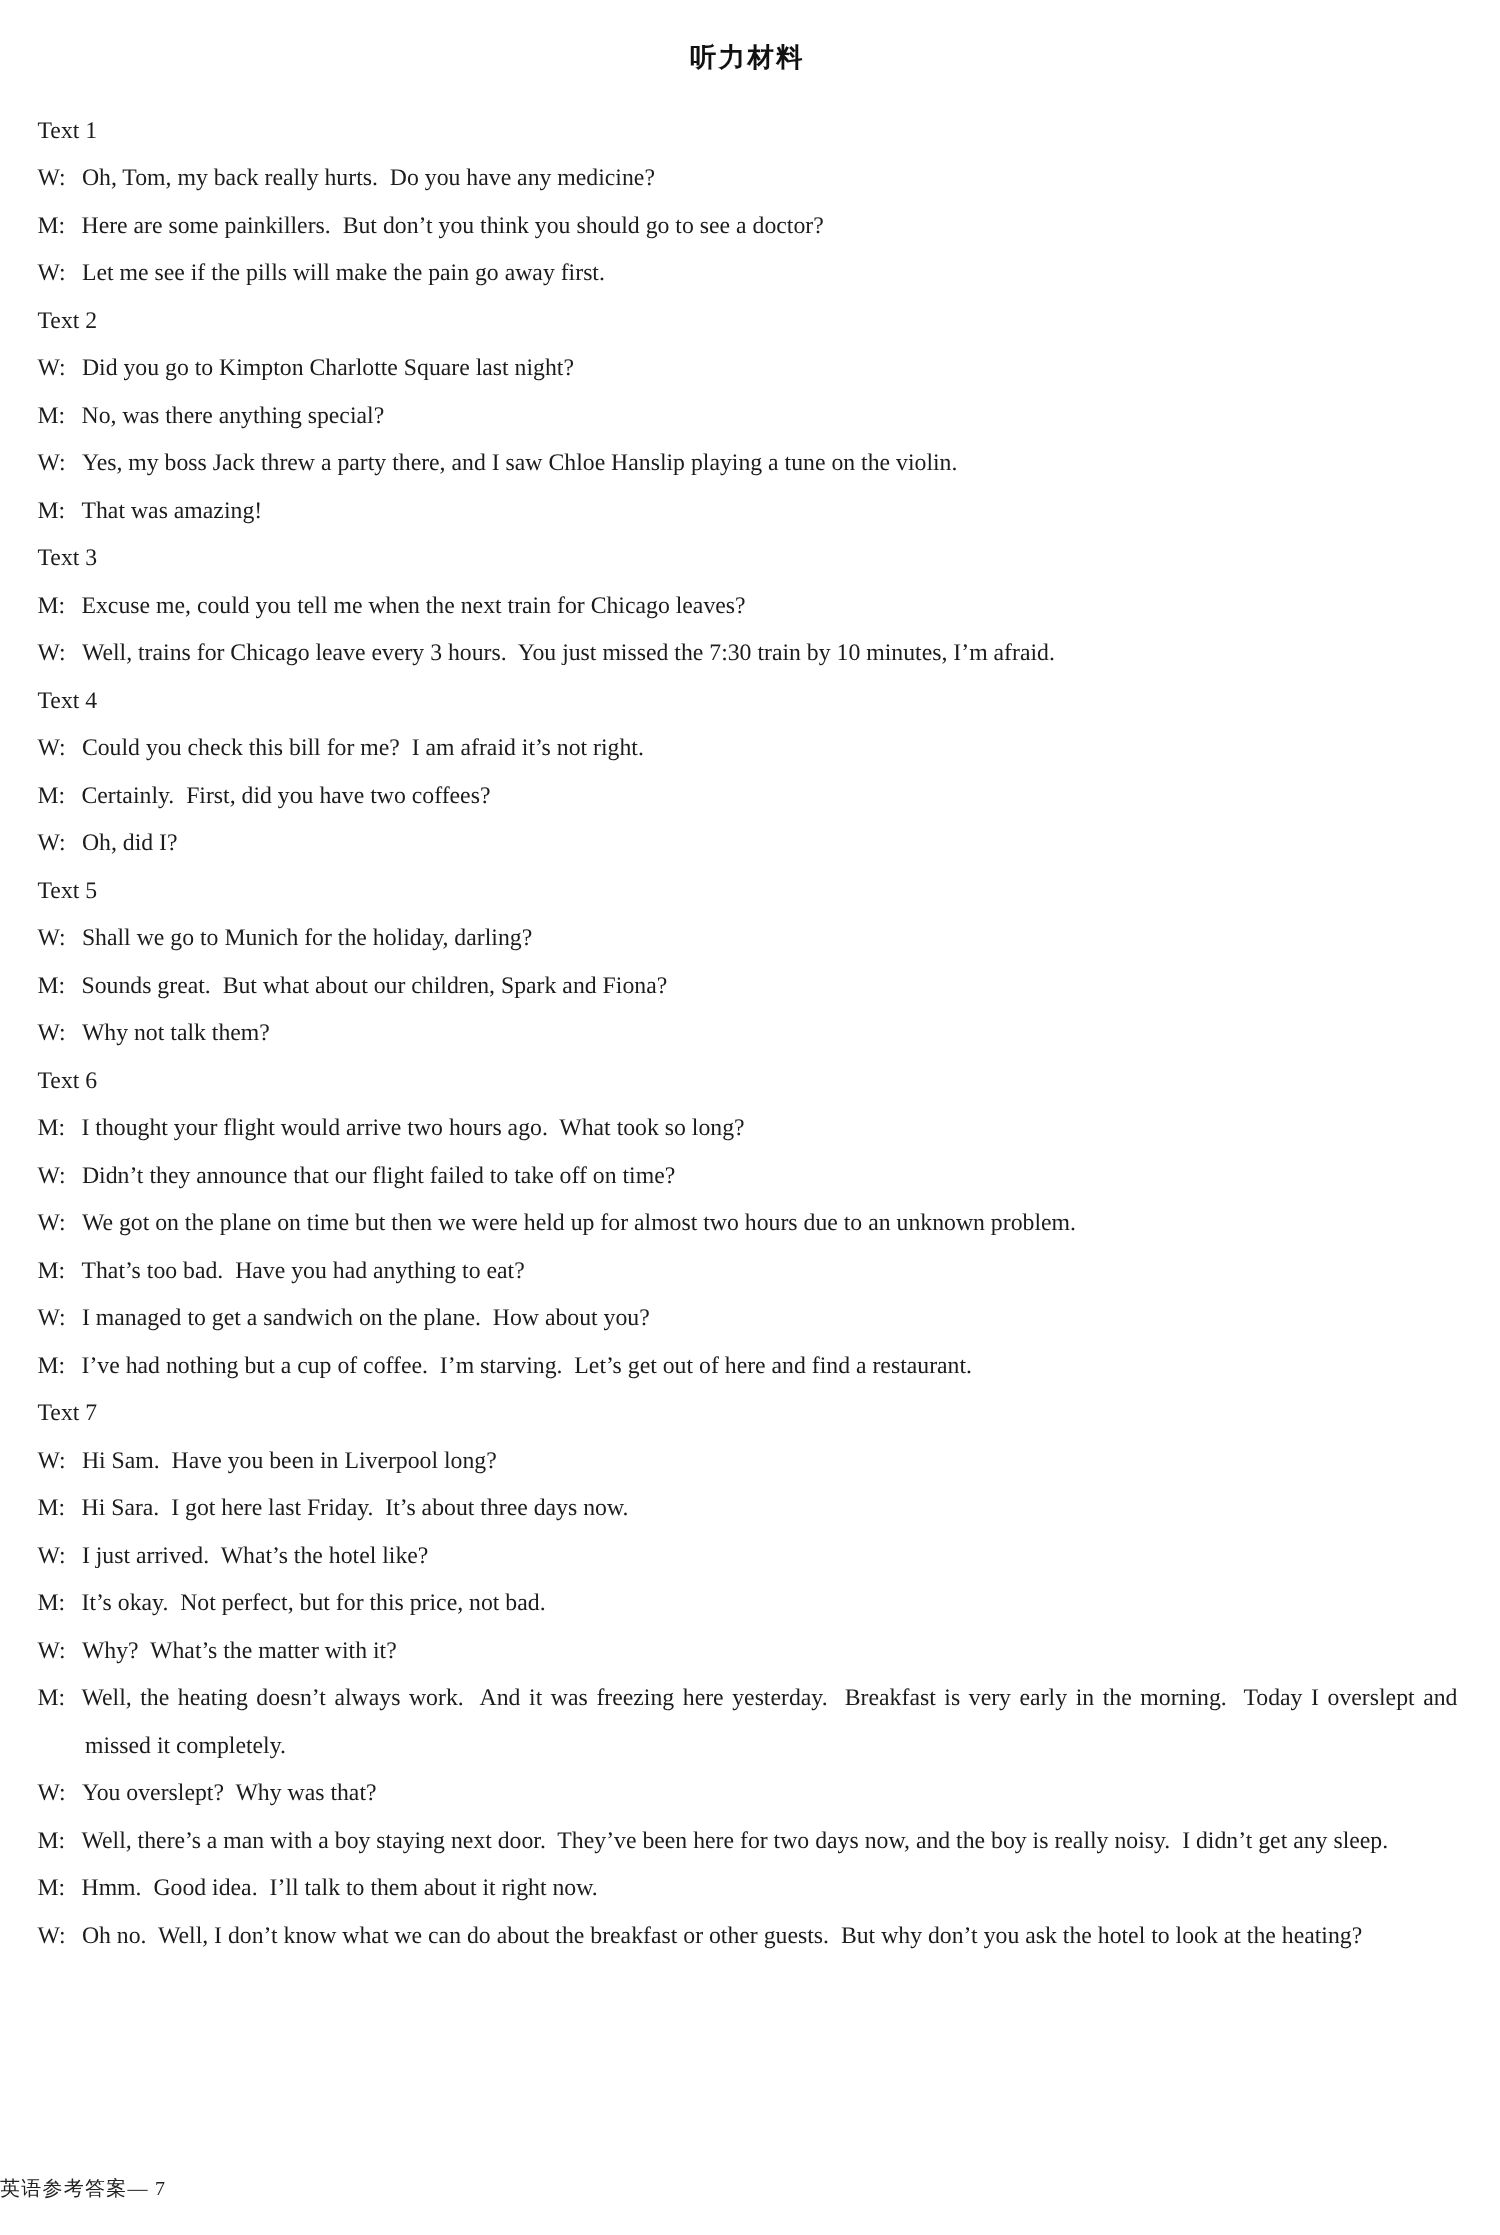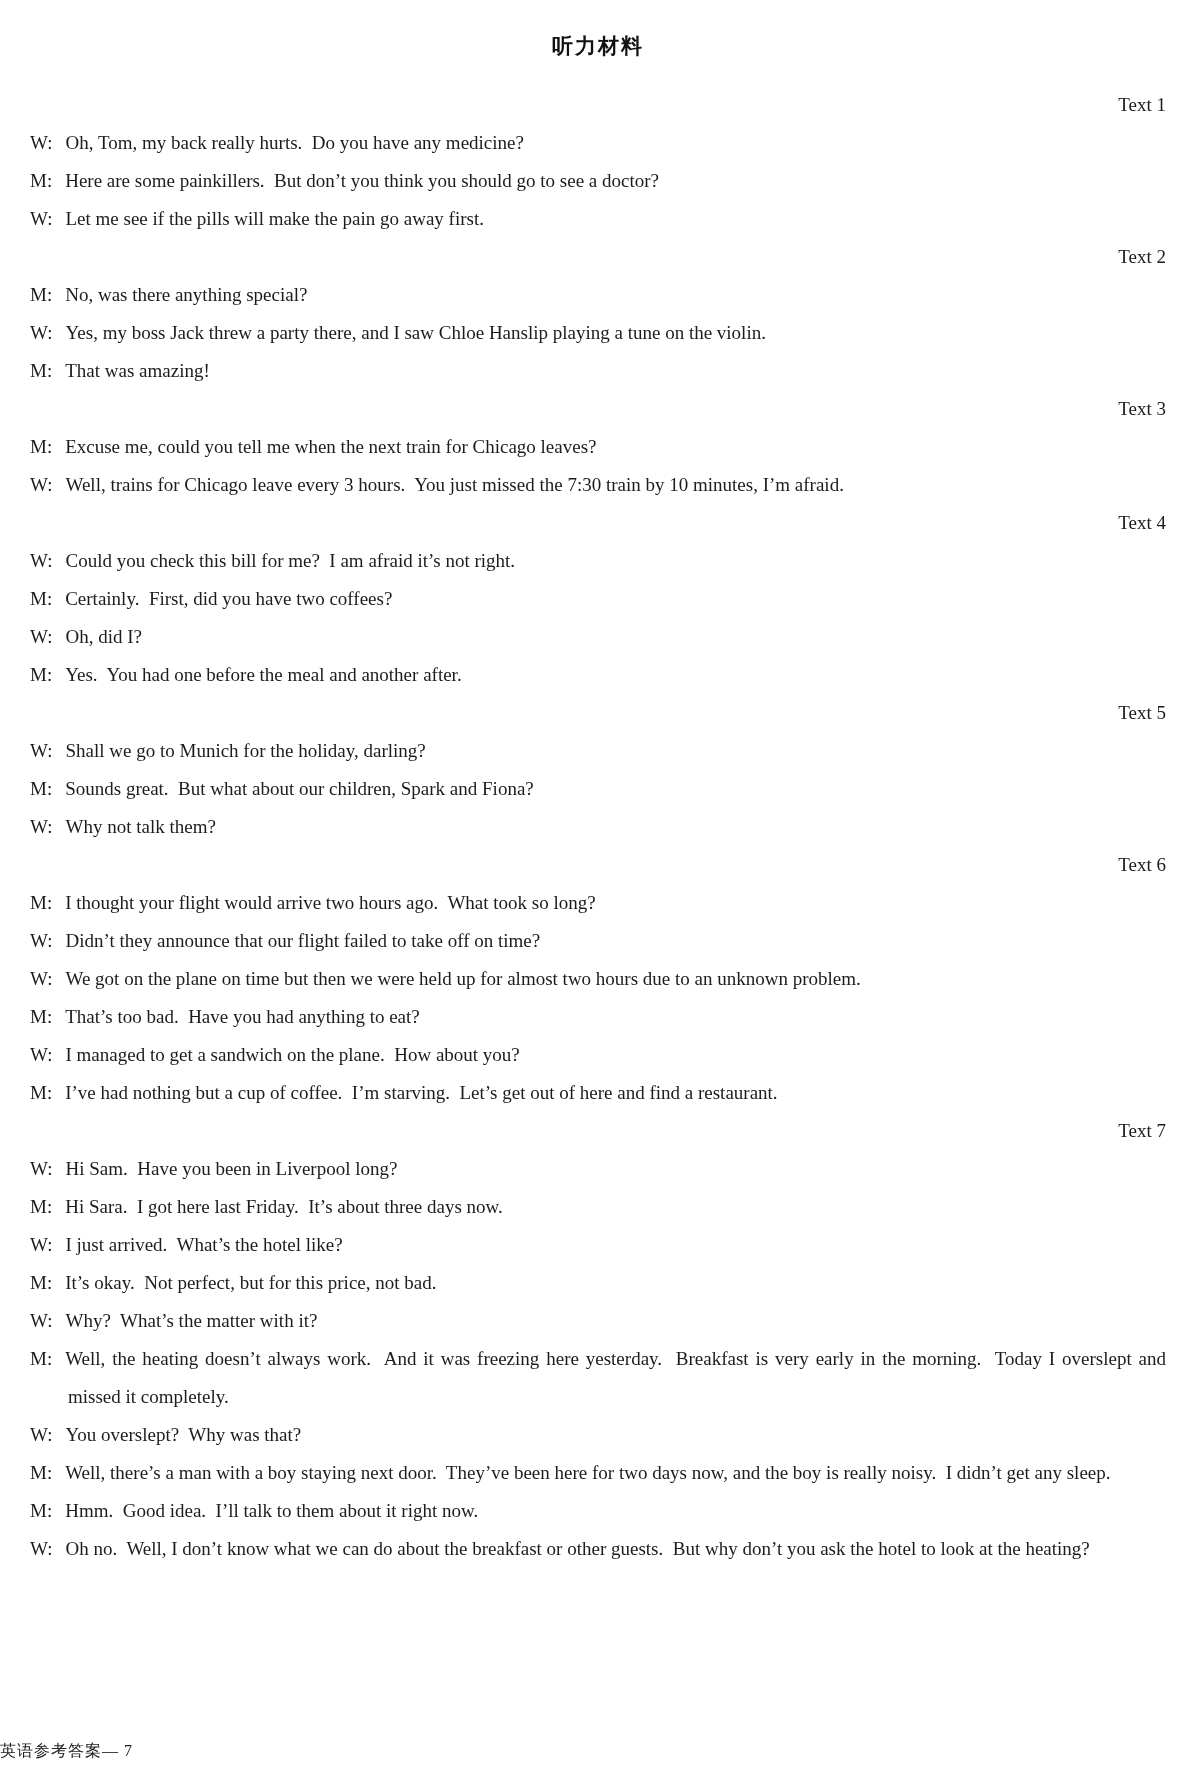--- a/index.html
+++ b/index.html
@@ -31,21 +31,20 @@
     margin-bottom: 26px;
     color: #111;
   }
   .transcript-body {
     font-size: 19px;
     line-height: 38px;
   }
   .section-heading {
     line-height: 38px;
     white-space: pre-wrap;
-    text-align: right;
   }
   .dialogue-line {
     line-height: 38px;
     text-align: justify;
     white-space: pre-wrap;
     padding-left: 38px;
     text-indent: -38px;
   }
   .speaker {
     margin-right: 13px;
@@ -66,31 +65,31 @@
 
 <div class="page">
   <div class="page-title">听力材料</div>
 
   <div class="transcript-body">
       <div class="section-heading">Text 1</div>
       <div class="dialogue-line"><span class="speaker">W:</span><span>Oh, Tom, my back really hurts.  Do you have any medicine?</span></div>
       <div class="dialogue-line"><span class="speaker">M:</span><span>Here are some painkillers.  But don’t you think you should go to see a doctor?</span></div>
       <div class="dialogue-line"><span class="speaker">W:</span><span>Let me see if the pills will make the pain go away first.</span></div>
       <div class="section-heading">Text 2</div>
+      <div class="dialogue-line"><span class="speaker">W:</span><span>Did you go to Kimpton Charlotte Square last night?</span></div>
       <div class="dialogue-line"><span class="speaker">M:</span><span>No, was there anything special?</span></div>
       <div class="dialogue-line"><span class="speaker">W:</span><span>Yes, my boss Jack threw a party there, and I saw Chloe Hanslip playing a tune on the violin.</span></div>
       <div class="dialogue-line"><span class="speaker">M:</span><span>That was amazing!</span></div>
       <div class="section-heading">Text 3</div>
       <div class="dialogue-line"><span class="speaker">M:</span><span>Excuse me, could you tell me when the next train for Chicago leaves?</span></div>
       <div class="dialogue-line"><span class="speaker">W:</span><span>Well, trains for Chicago leave every 3 hours.  You just missed the 7:30 train by 10 minutes, I’m afraid.</span></div>
       <div class="section-heading">Text 4</div>
       <div class="dialogue-line"><span class="speaker">W:</span><span>Could you check this bill for me?  I am afraid it’s not right.</span></div>
       <div class="dialogue-line"><span class="speaker">M:</span><span>Certainly.  First, did you have two coffees?</span></div>
       <div class="dialogue-line"><span class="speaker">W:</span><span>Oh, did I?</span></div>
-      <div class="dialogue-line"><span class="speaker">M:</span><span>Yes.  You had one before the meal and another after.</span></div>
       <div class="section-heading">Text 5</div>
       <div class="dialogue-line"><span class="speaker">W:</span><span>Shall we go to Munich for the holiday, darling?</span></div>
       <div class="dialogue-line"><span class="speaker">M:</span><span>Sounds great.  But what about our children, Spark and Fiona?</span></div>
       <div class="dialogue-line"><span class="speaker">W:</span><span>Why not talk them?</span></div>
       <div class="section-heading">Text 6</div>
       <div class="dialogue-line"><span class="speaker">M:</span><span>I thought your flight would arrive two hours ago.  What took so long?</span></div>
       <div class="dialogue-line"><span class="speaker">W:</span><span>Didn’t they announce that our flight failed to take off on time?</span></div>
       <div class="dialogue-line"><span class="speaker">W:</span><span>We got on the plane on time but then we were held up for almost two hours due to an unknown problem.</span></div>
       <div class="dialogue-line"><span class="speaker">M:</span><span>That’s too bad.  Have you had anything to eat?</span></div>
       <div class="dialogue-line"><span class="speaker">W:</span><span>I managed to get a sandwich on the plane.  How about you?</span></div>

